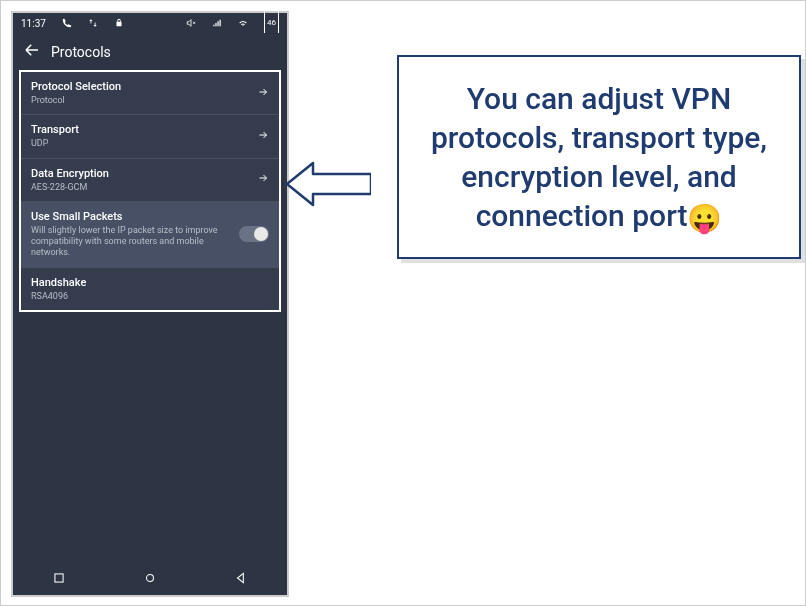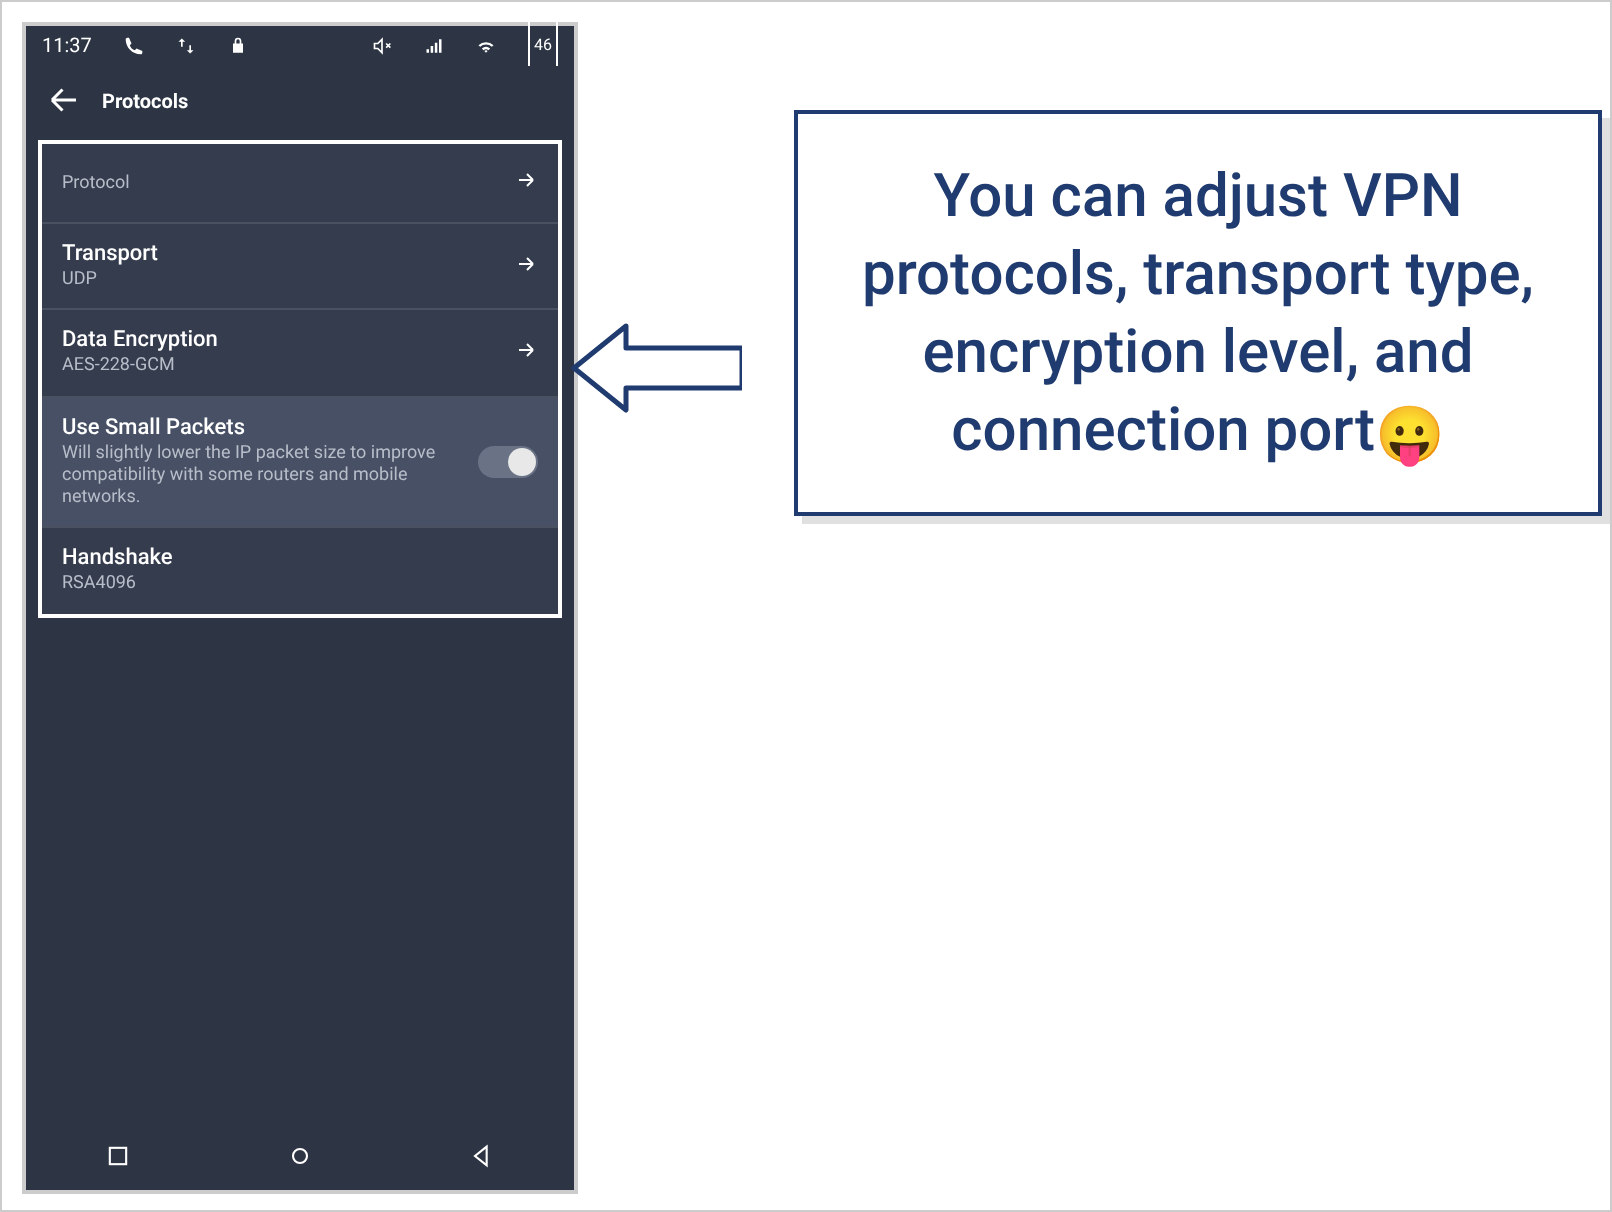--- a/index.html
+++ b/index.html
@@ -49,21 +49,21 @@
     padding: 18px 2px; font-size: 8px; line-height: 10px;
   }
   .appbar {
     display: flex;
     align-items: center;
     gap: 10px;
     padding: 8px 10px;
     background: #2d3544;
   }
   .appbar .back svg { width: 18px; height: 18px; stroke: #fff; fill: none; stroke-width: 2; }
-  .appbar .title { font-size: 10px; font-weight: 700; }
+  .appbar .title { font-size: 14px; font-weight: 400; }
   .settings-box {
     margin: 0 6px 6px 6px;
     border: 2px solid #fff;
     background: #343c4d;
     display: flex;
     flex-direction: column;
   }
   .row {
     display: flex;
     align-items: center;
@@ -185,20 +185,21 @@
           <path d="M20 12H4m0 0l7-7m-7 7l7 7"></path>
         </svg>
     </span>
     <span class="title">Protocols</span>
   </div>
 
   <div class="settings-box">
 
     <div class="row">
       <div class="row-main">
+        <span class="row-label">Protocol Selection</span>
         <span class="row-value">Protocol</span>
       </div>
       <span class="chev"><svg viewBox="0 0 24 24">
             <path d="M5 12h14m0 0l-6-6m6 6l-6 6"></path>
           </svg></span>
     </div>
 
     <div class="row">
       <div class="row-main">
         <span class="row-label">Transport</span>

